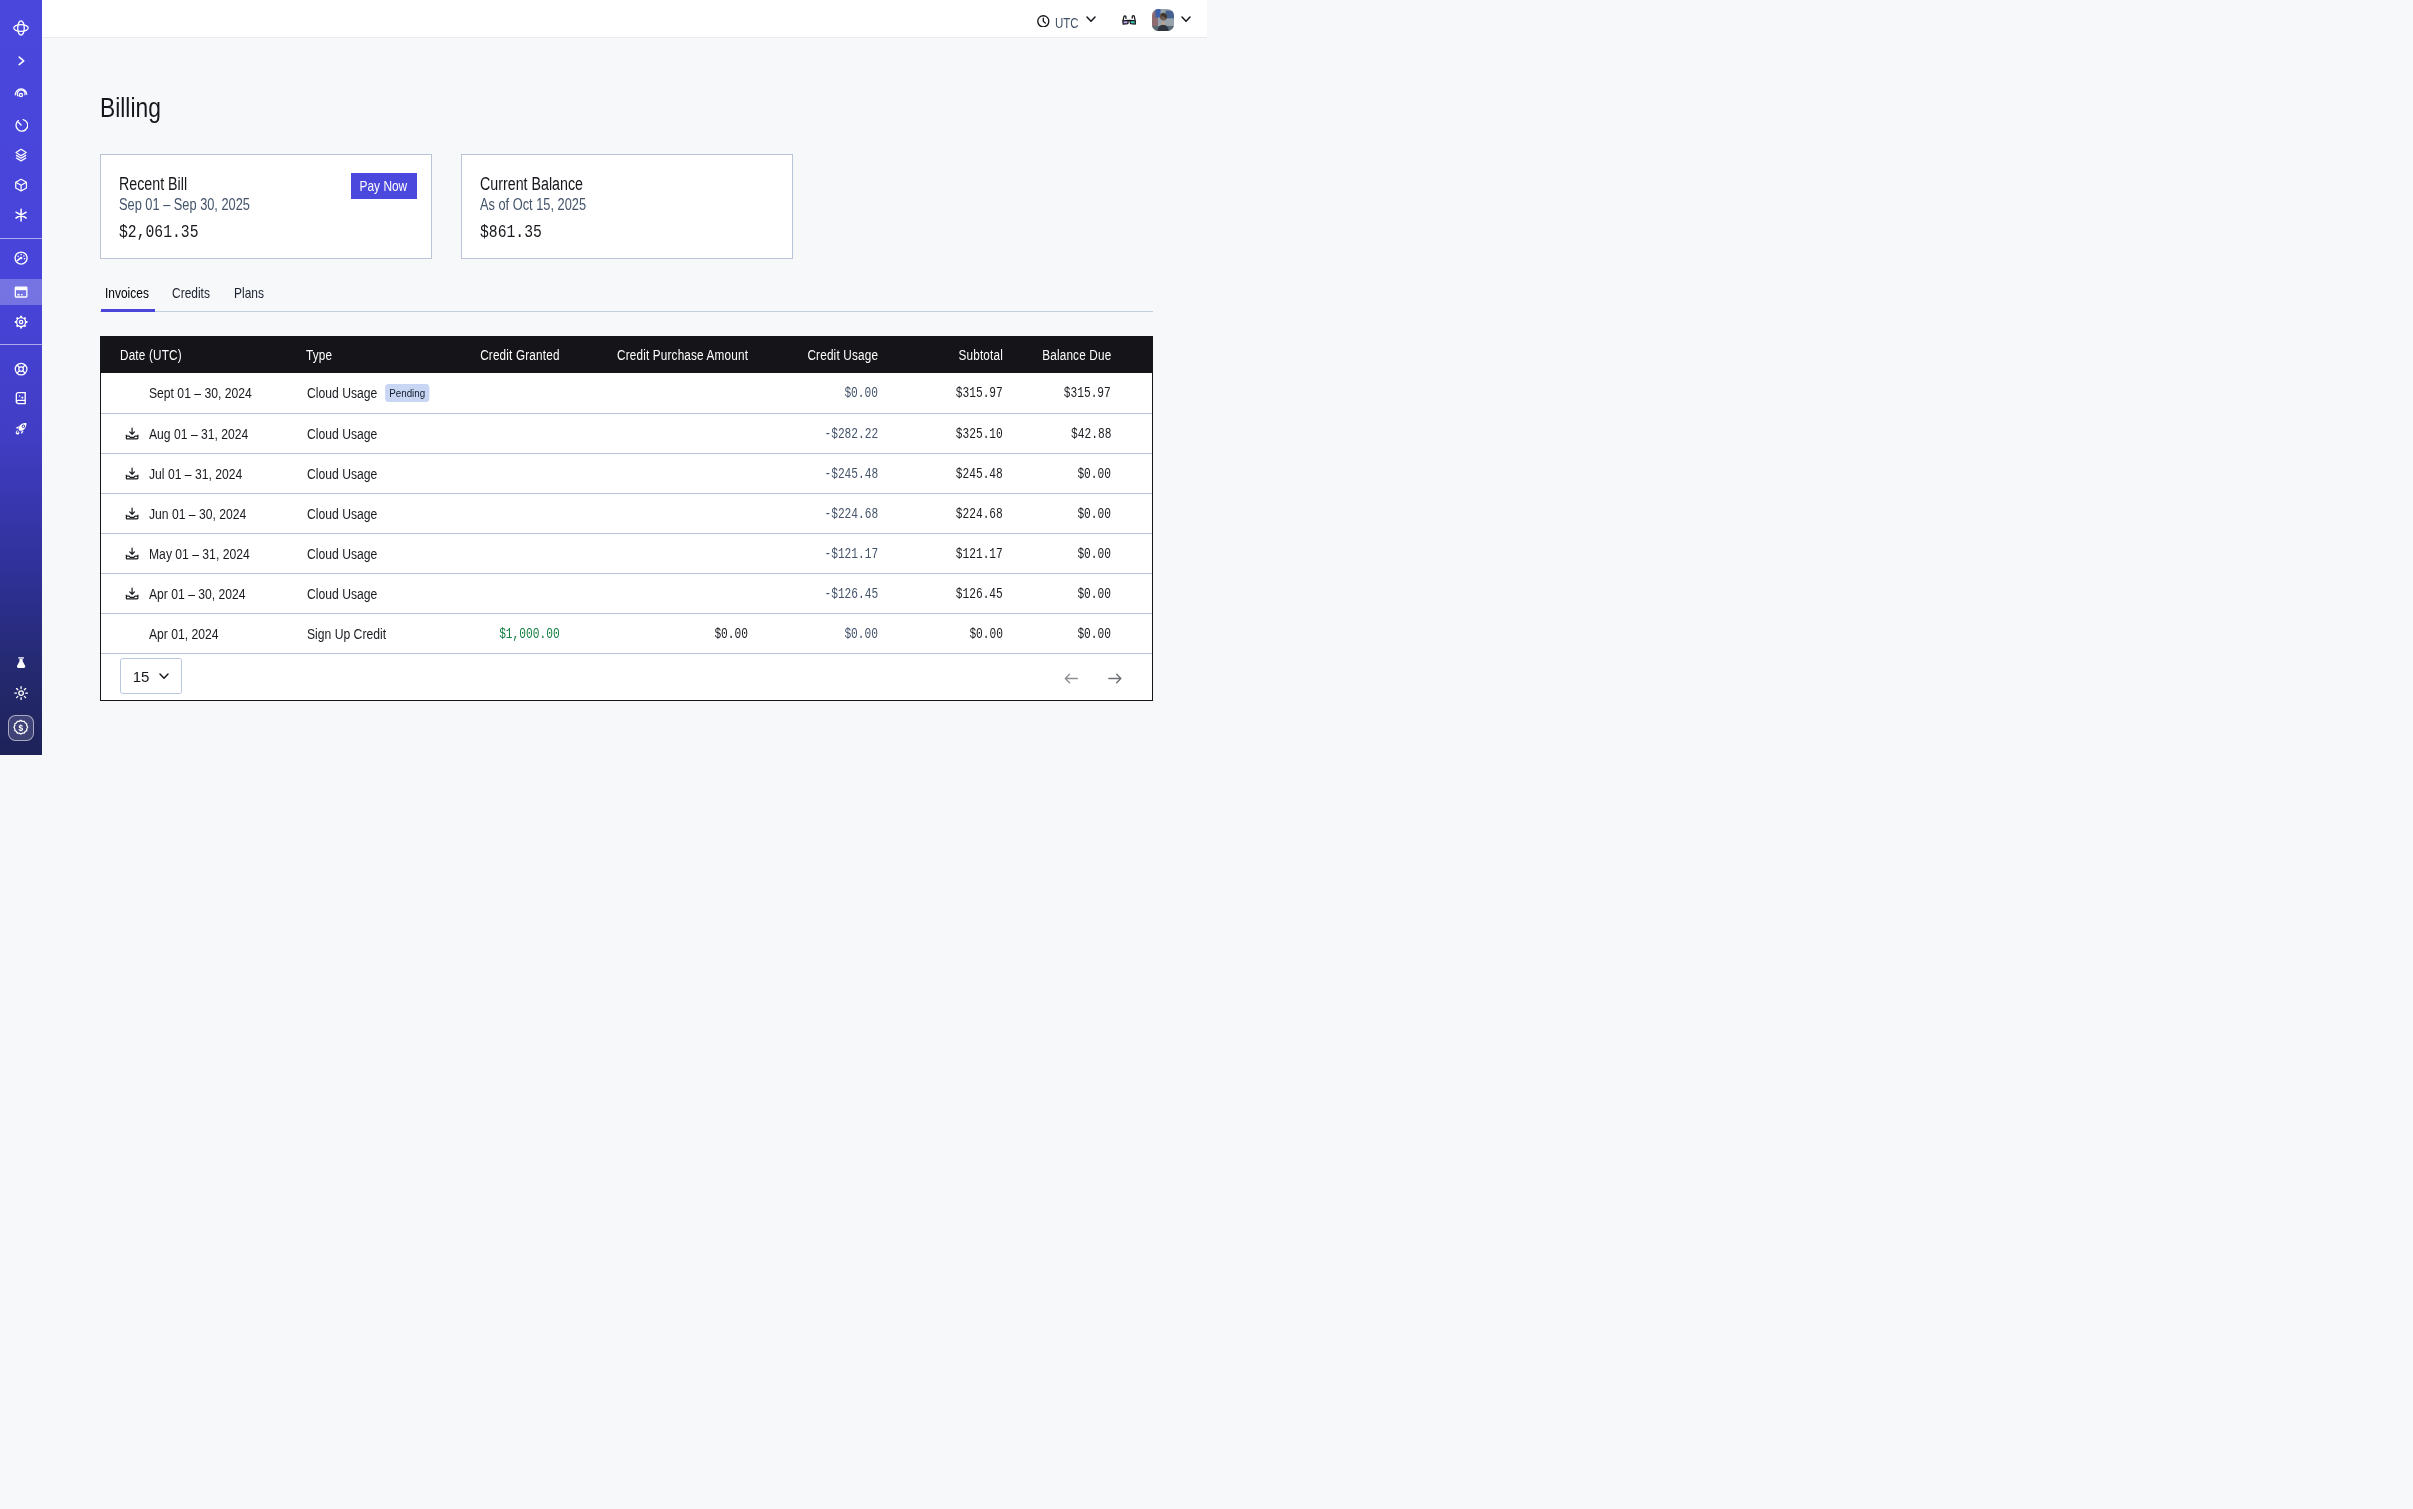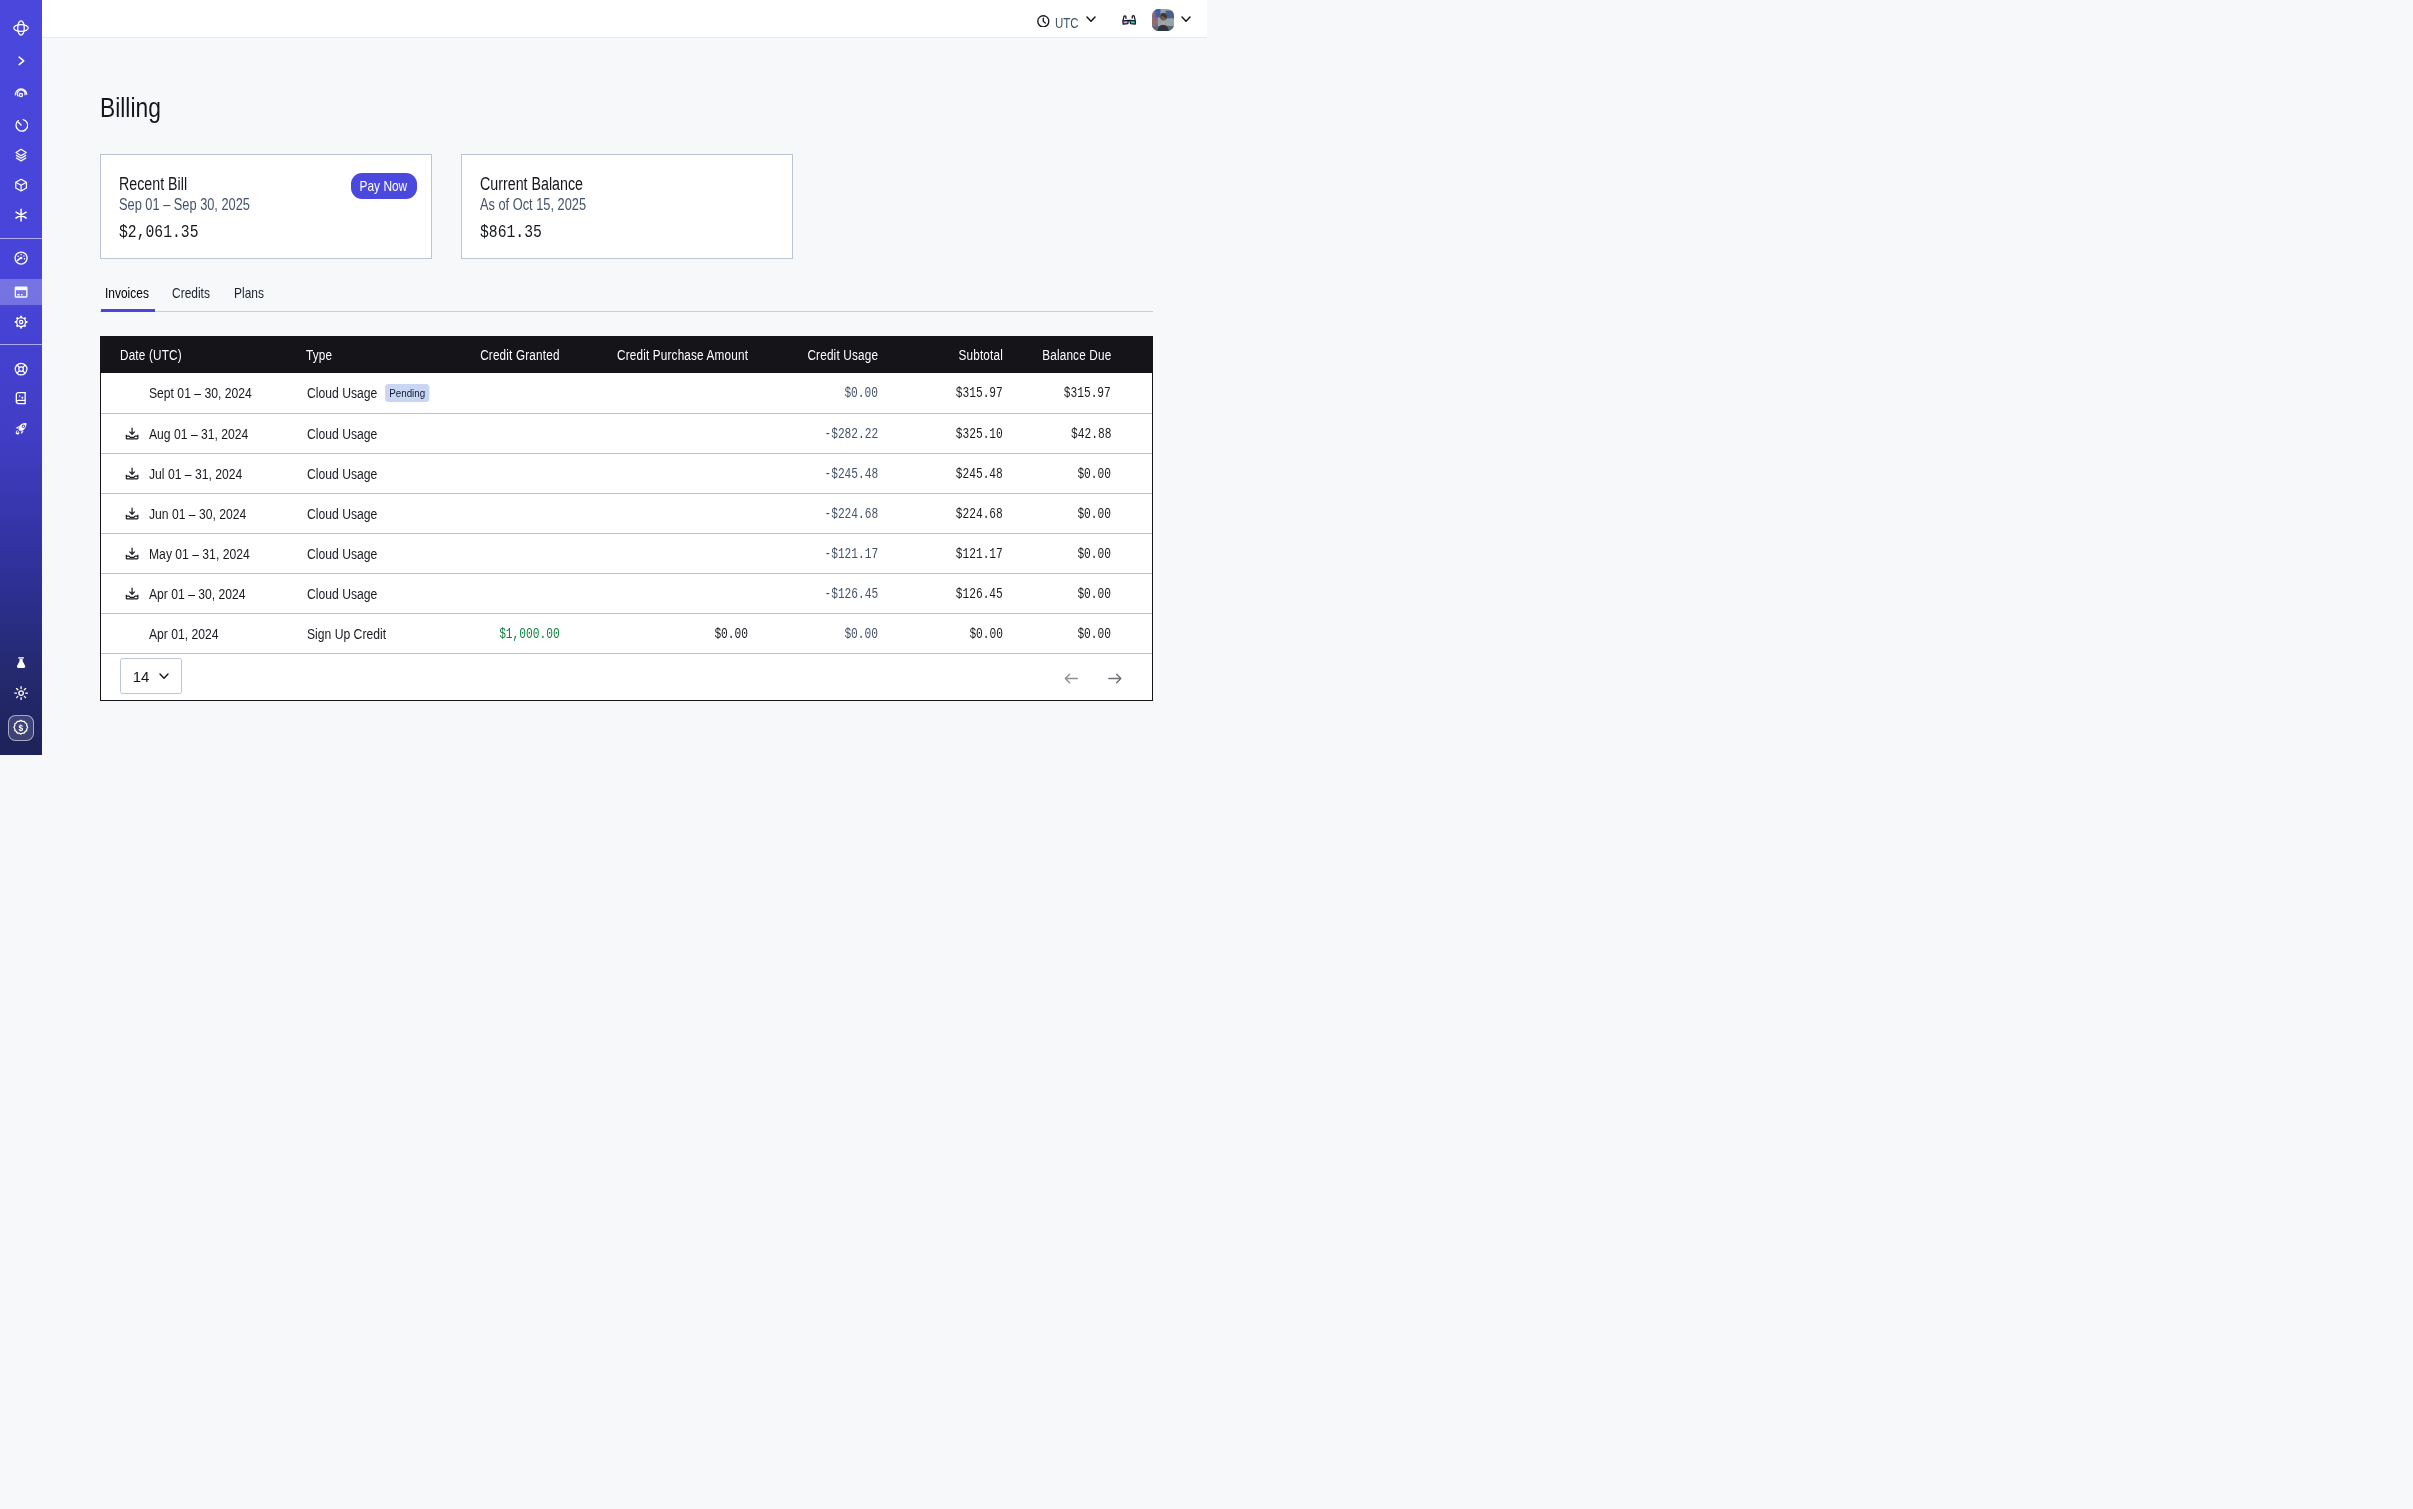--- a/index.html
+++ b/index.html
@@ -15,21 +15,21 @@
   
   .topbar { position:absolute; left:42px; top:0; width:1165px; height:38px; background:#fff; border-bottom:0.8px solid #e8eaee; z-index:4; }
   .utc { position:absolute; left:1013px; top:15.6px; font-size:14px; color:#3e5063; line-height:1; transform:scaleX(0.82); transform-origin:0 0; }
   
   h1 { position:absolute; left:100px; top:93px; font-size:28.5px; font-weight:400; color:#15171c; line-height:1; transform:scaleX(0.8); transform-origin:0 0; }
   .cards { position:absolute; left:100px; top:154px; width:1053px; display:flex; gap:29px; }
   .card { width:332px; height:105px; background:#fff; border:0.8px solid #b9c4d6; position:relative; }
   .ct { position:absolute; top:20.6px; left:17.6px; font-size:17.6px; font-weight:400; color:#15171c; line-height:1; transform:scaleX(0.81); transform-origin:0 0; }
   .cd { position:absolute; top:42px; left:18px; font-size:16px; color:#44546b; line-height:1; transform:scaleX(0.8); transform-origin:0 0; }
   .ca { position:absolute; top:69px; left:18px; font-family:"Liberation Mono",monospace; font-size:18.4px; color:#17191d; line-height:1; transform:scaleX(0.8); transform-origin:0 0; }
-  .paynow { position:absolute; top:18px; right:14.2px; width:66px; height:26.4px; background:#4b48dd; color:#fff; font-size:14.2px; display:flex; align-items:center; justify-content:center; border-radius:11px; }
+  .paynow { position:absolute; top:18px; right:14.2px; width:66px; height:26.4px; background:#4b48dd; color:#fff; font-size:14.2px; display:flex; align-items:center; justify-content:center; border-radius:0; }
   .paynow span { transform:scaleX(0.84); transform-origin:50% 50%; display:inline-block; }
   
   .tabs { position:absolute; left:100px; top:286px; width:1053px; height:26px; border-bottom:0.8px solid #c5cfdd; }
   .tab { position:absolute; top:0; font-size:14.6px; line-height:1; color:#1d2230; }
   .tab span { transform:scaleX(0.82); transform-origin:0 50%; display:inline-block; }
   .underline { position:absolute; left:0.8px; top:23.4px; width:54px; height:2.5px; background:#4946d9; }
   
   .tbl { position:absolute; left:100px; top:336px; width:1053px; background:#fff; border:0.8px solid #15151a; }
   .thead { position:relative; height:36px; background:#141419; color:#fff; }
   .thead div { position:absolute; top:50%; font-size:14px; font-weight:400; line-height:1; white-space:nowrap; letter-spacing:0.2px; }
@@ -329,21 +329,21 @@
     <div class="c-date cl">Apr 01, 2024</div>
     <div class="c-type cl">Sign Up Credit</div>
     <div class="r-grant mono green cr">$1,000.00</div>
     <div class="r-purch mono cr">$0.00</div>
     <div class="r-usage mono slate cr">$0.00</div>
     <div class="r-sub mono cr">$0.00</div>
     <div class="r-bal mono cr">$0.00</div>
   </div>
   <div class="tfoot">
     <div class="pagesel">
-        <span>14</span>
+        <span>15</span>
       <svg style="margin-left:9.2px;" width="10" height="6.7" viewBox="0 0 12 8" fill="none" stroke="#15171c" stroke-width="1.7" stroke-linecap="round" stroke-linejoin="round">
           <path d="M1.2 1.2 L6 6.3 L10.8 1.2"></path>
         </svg>
     </div>
     <svg class="arrow" style="right:74px;" width="14.2" height="11" viewBox="0 0 17 13" fill="none" stroke="#8f9094" stroke-width="1.7" stroke-linecap="round" stroke-linejoin="round">
         <path d="M16 6.5 H1.6 M6.6 1.5 L1.6 6.5 L6.6 11.5"></path>
       </svg>
     <svg class="arrow" style="right:30px;" width="14.2" height="11" viewBox="0 0 17 13" fill="none" stroke="#6e7076" stroke-width="1.7" stroke-linecap="round" stroke-linejoin="round">
         <path d="M1 6.5 H15.4 M10.4 1.5 L15.4 6.5 L10.4 11.5"></path>
       </svg>

